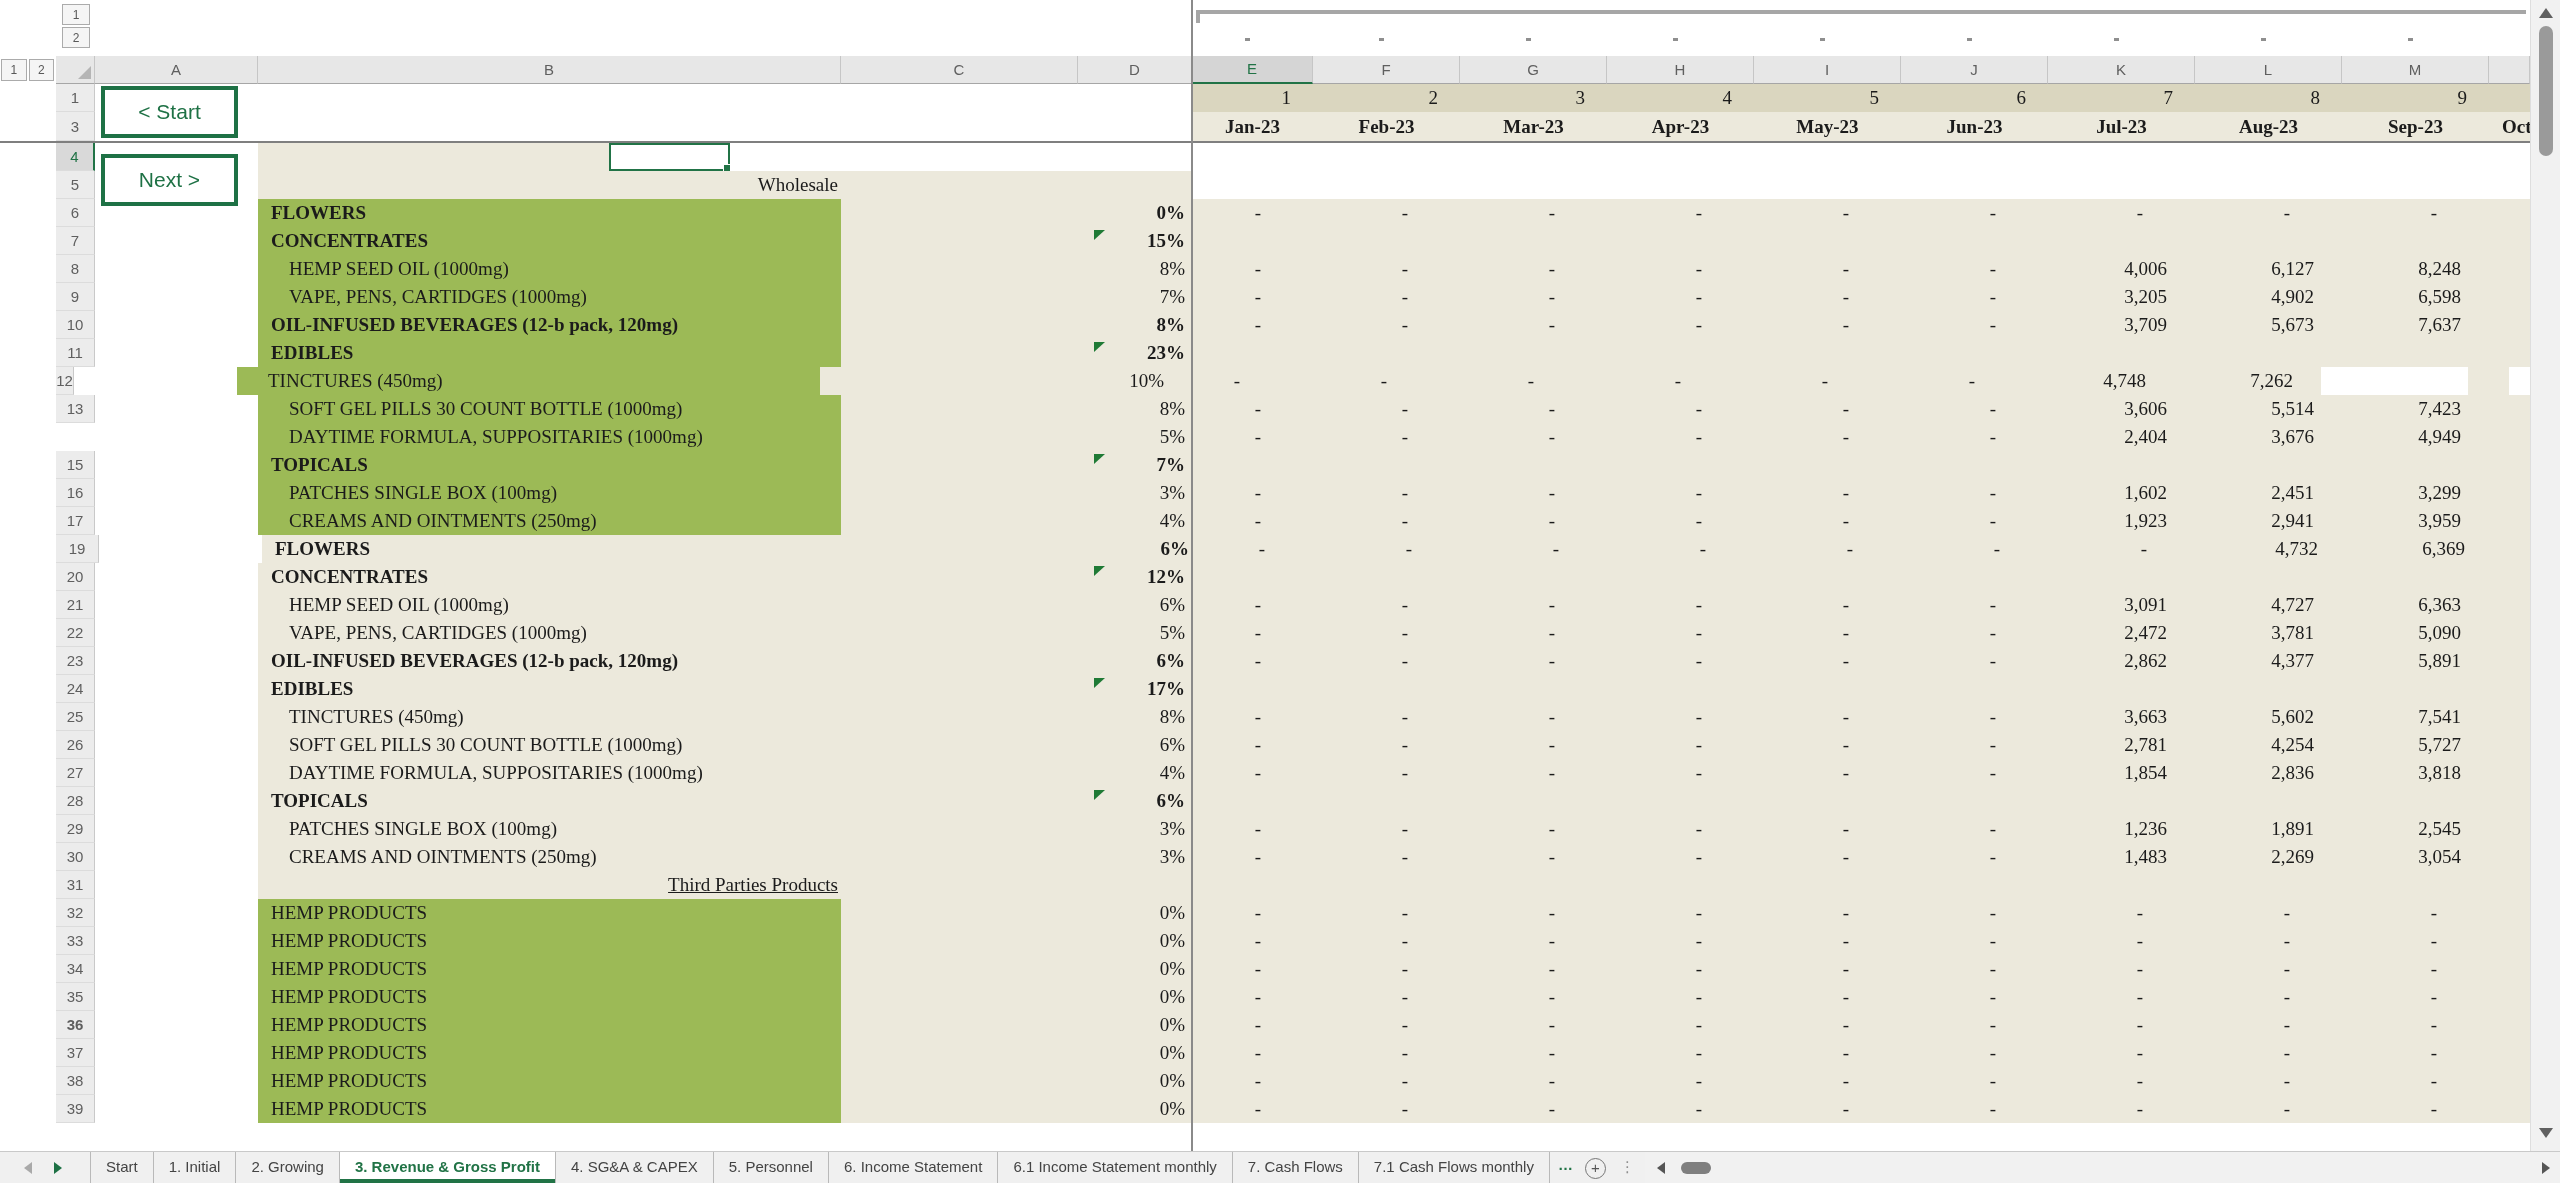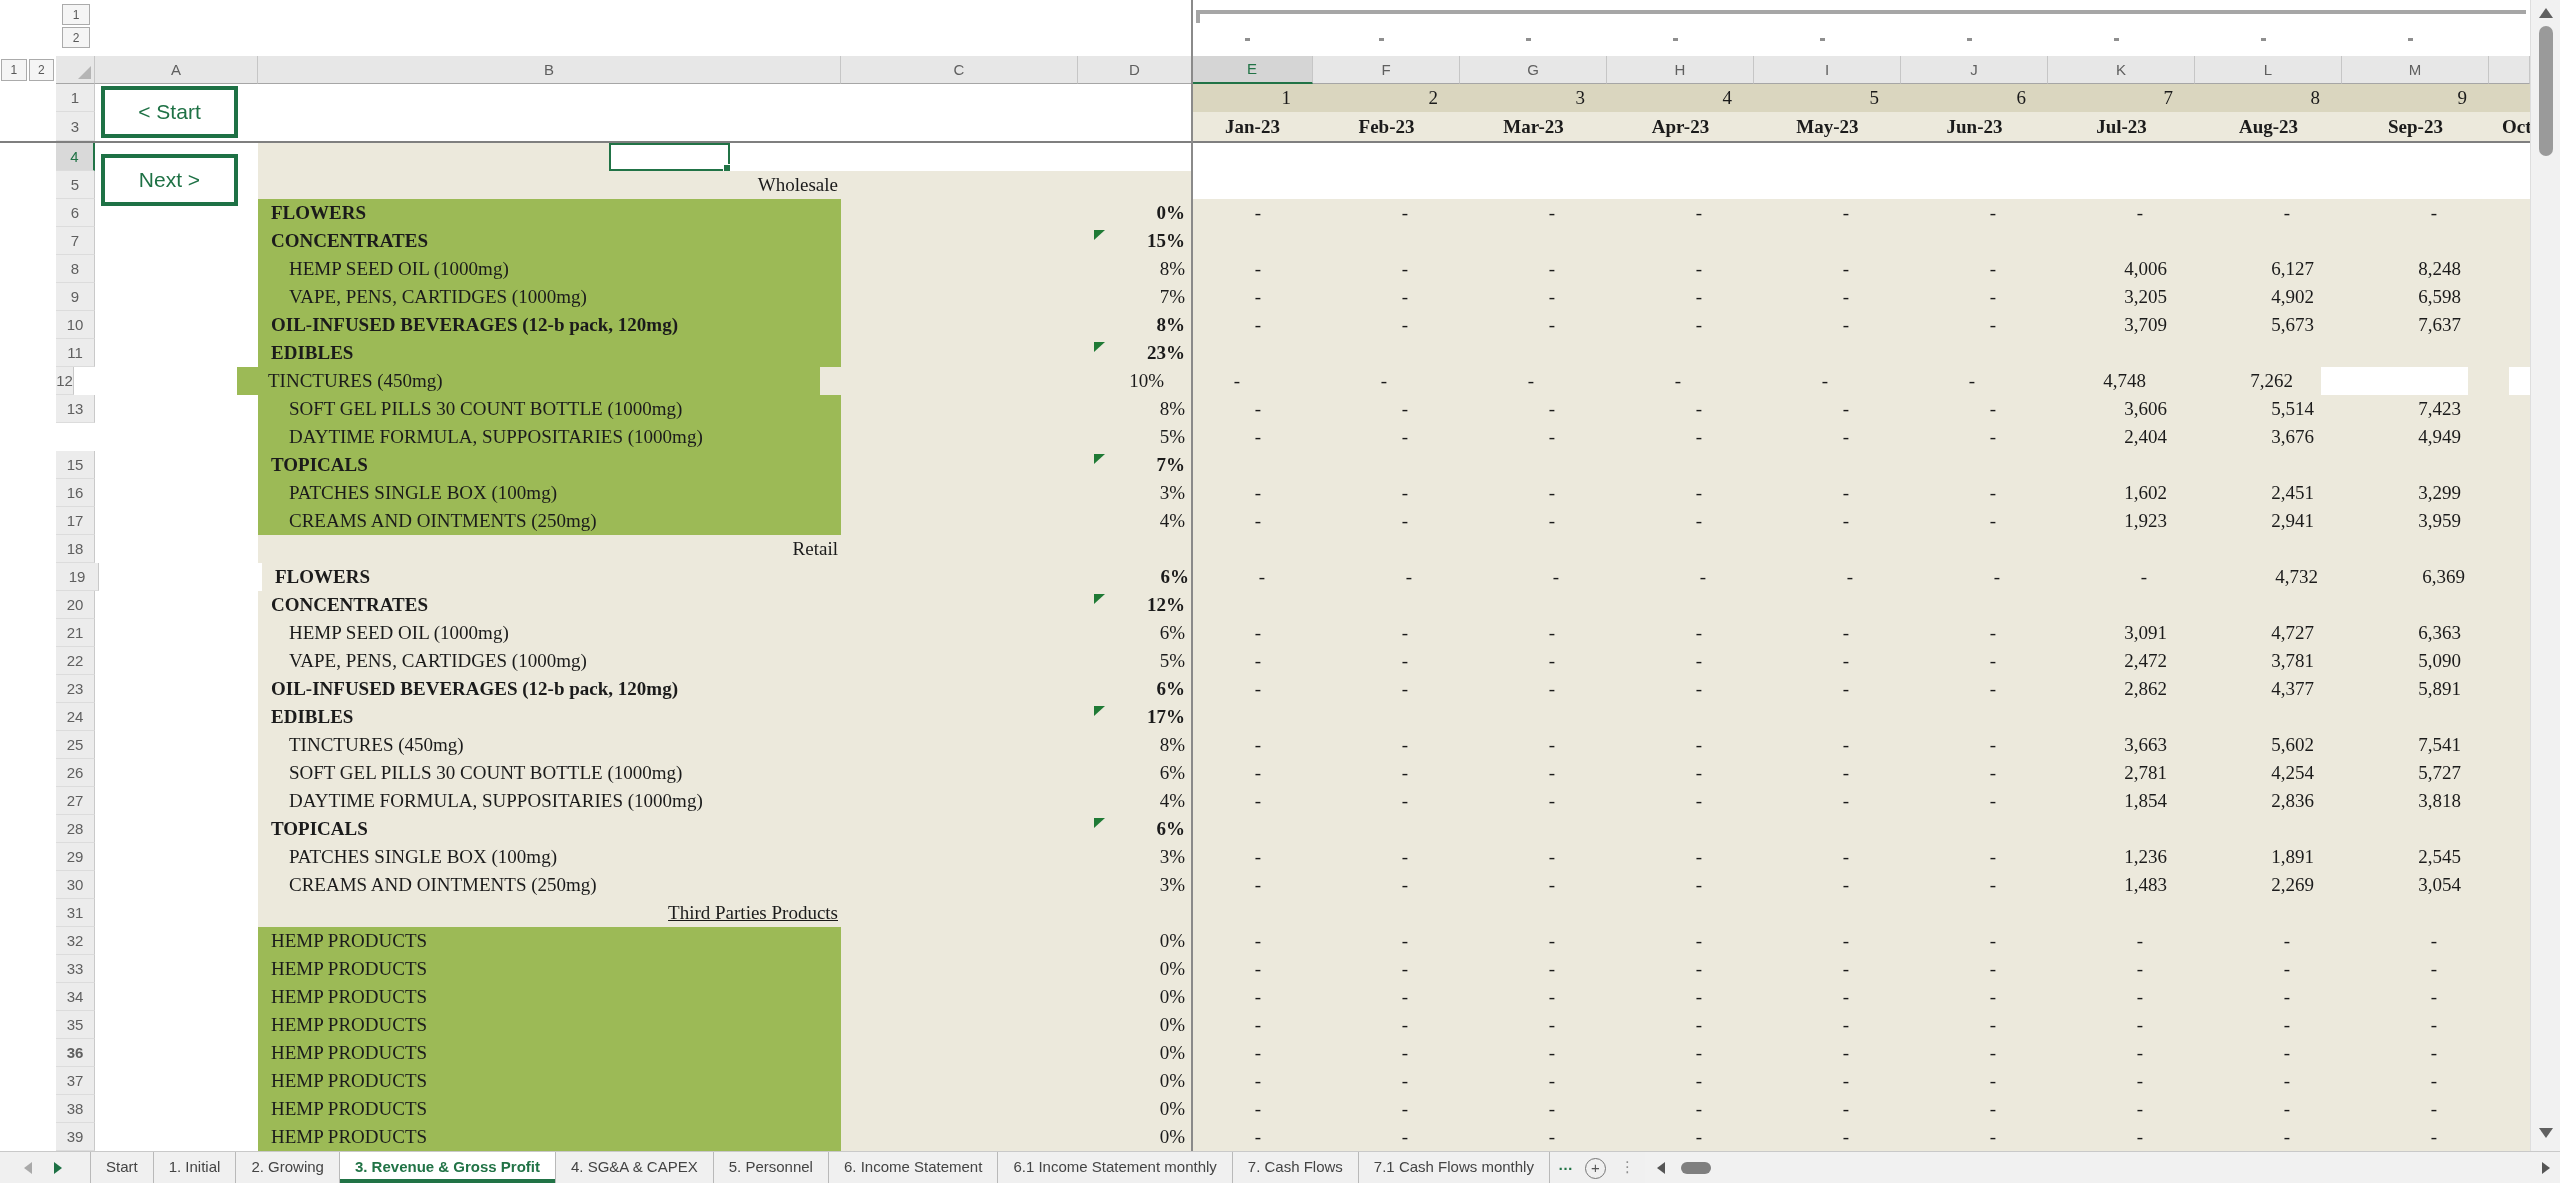--- a/index.html
+++ b/index.html
@@ -438,39 +438,20 @@
         <div class="cell cc val dash" style="width: 147px;">-</div>
         <div class="cell cc val dash" style="width: 147px;">-</div>
         <div class="cell cc val" style="width: 147px;">1,923</div>
         <div class="cell cc val" style="width: 147px;">2,941</div>
         <div class="cell cc val" style="width: 147px;">3,959</div>
         <div class="cell cc" style="width: 41px;"></div>
         <div class="cell gut" style="width: 30px;"></div>
       </div>
       <div class="row">
         <div class="cell gut" style="width: 56px;"></div>
-        <div class="cell rn" style="width: 39px;">18</div>
-        <div class="cell cw" style="width: 163px;"></div>
-        <div class="cell cc ar" style="width: 583px;">Retail</div>
-        <div class="cell cc" style="width: 237px;"></div>
-        <div class="cell cc pct" style="width: 114px;"></div>
-        <div class="cell cc val" style="width: 121px;"></div>
-        <div class="cell cc val" style="width: 147px;"></div>
-        <div class="cell cc val" style="width: 147px;"></div>
-        <div class="cell cc val" style="width: 147px;"></div>
-        <div class="cell cc val" style="width: 147px;"></div>
-        <div class="cell cc val" style="width: 147px;"></div>
-        <div class="cell cc val" style="width: 147px;"></div>
-        <div class="cell cc val" style="width: 147px;"></div>
-        <div class="cell cc val" style="width: 147px;"></div>
-        <div class="cell cc" style="width: 41px;"></div>
-        <div class="cell gut" style="width: 30px;"></div>
-      </div>
-      <div class="row">
-        <div class="cell gut" style="width: 56px;"></div>
         <div class="cell rn" style="width: 43px;">19</div>
         <div class="cell cw" style="width: 163px;"></div>
         <div class="cell cc b lab" style="width: 583px;">FLOWERS</div>
         <div class="cell cc" style="width: 237px;"></div>
         <div class="cell cc pct b" style="width: 114px;">6%</div>
         <div class="cell cc val dash" style="width: 121px;">-</div>
         <div class="cell cc val dash" style="width: 147px;">-</div>
         <div class="cell cc val dash" style="width: 147px;">-</div>
         <div class="cell cc val dash" style="width: 147px;">-</div>
         <div class="cell cc val dash" style="width: 147px;">-</div>

